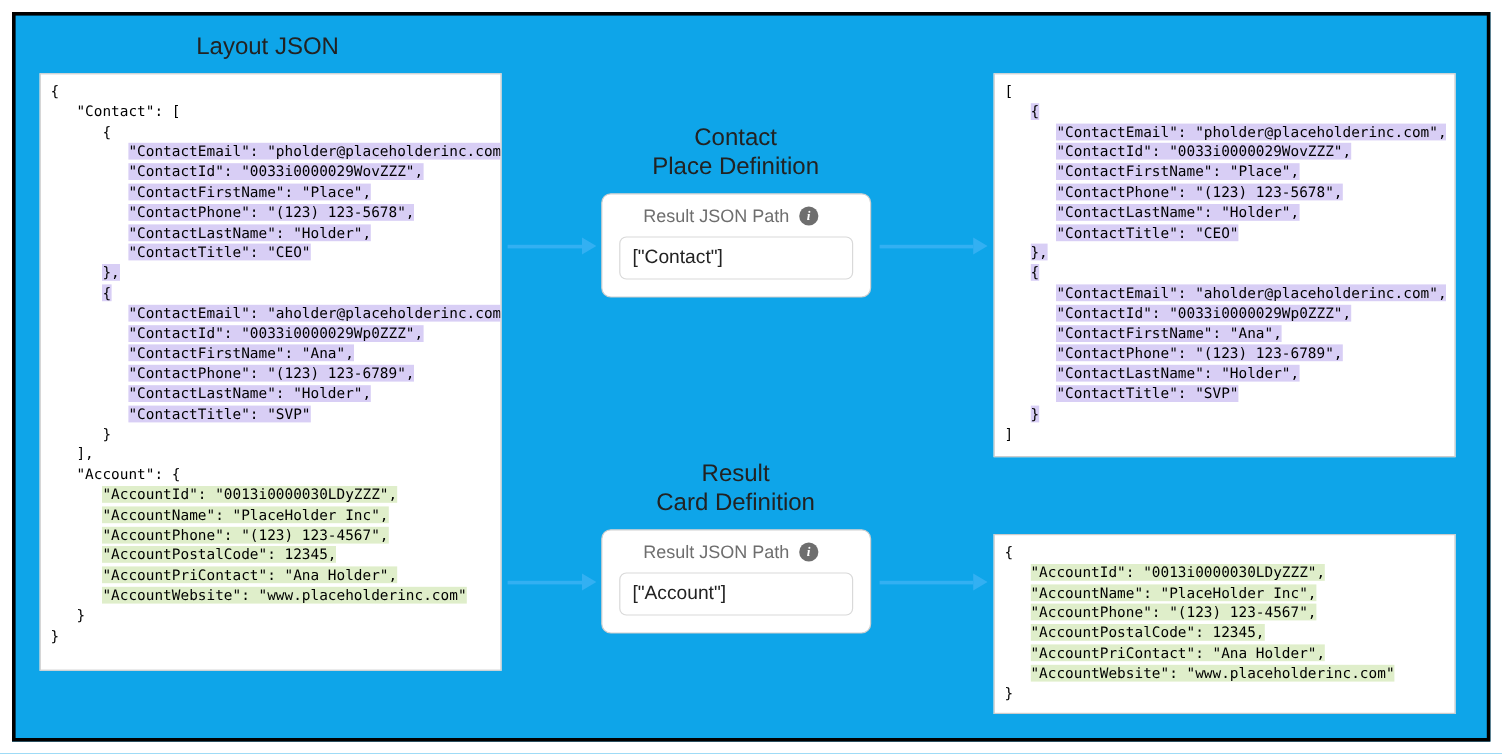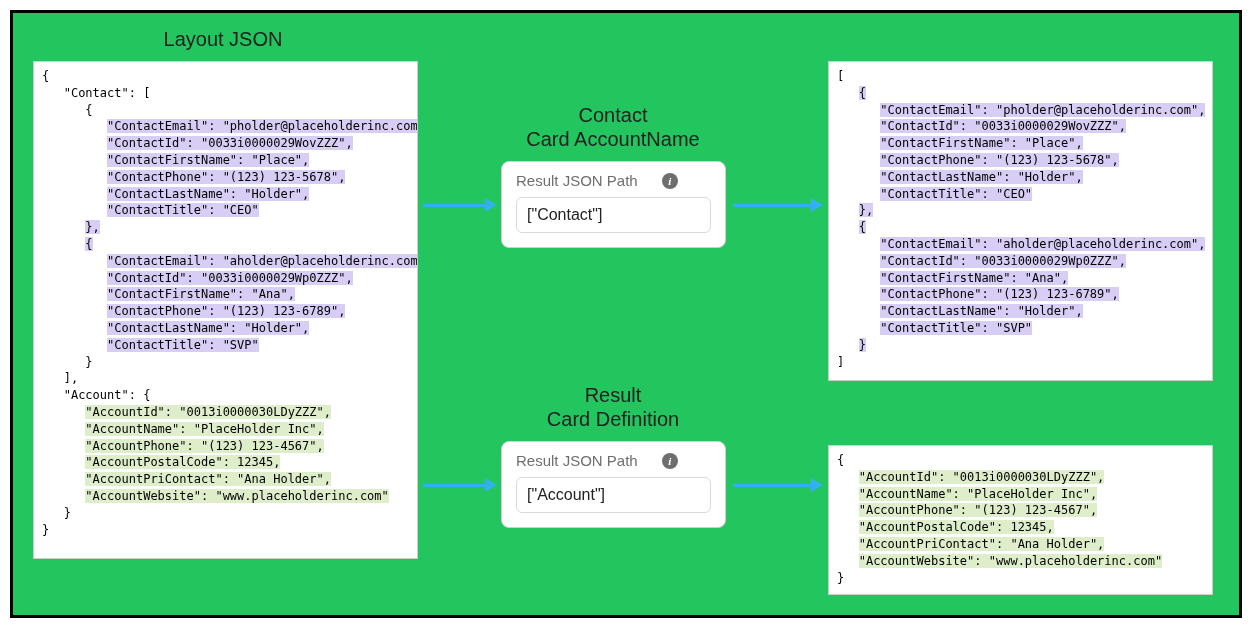--- a/index.html
+++ b/index.html
@@ -7,21 +7,21 @@
     margin: 0;
     padding: 10px;
     font-family: -apple-system, BlinkMacSystemFont, "Segoe UI", Arial, sans-serif;
     background: #fff;
   }
   .frame {
     border: 3px solid #000;
     width: 1232px;
     height: 608px;
     position: relative;
-    background: #22c55e;
+    background: #0ea5e9;
   }
   .title {
     position: absolute;
     font-size: 20px;
     color: #222;
     text-align: center;
     line-height: 1.2;
   }
   .code-box {
     position: absolute;
@@ -42,23 +42,24 @@
     border: 1px solid #cfcfcf;
     border-radius: 8px;
     background: #fff;
     padding: 10px 14px 14px 14px;
     width: 225px;
   }
   .def-label {
     font-size: 15px;
     color: #6e6e6e;
     display: flex;
-    align-items: flex-end;
-    gap: 24px;
+    align-items: flex-start;
+    gap: 8px;
     margin-bottom: 8px;
+    margin-left: 20px;
   }
   .info-icon {
     width: 16px; height: 16px;
     border-radius: 50%;
     background: #6e6e6e;
     color: #fff;
     font-size: 11px;
     font-weight: bold;
     display: inline-flex;
     align-items: center;
@@ -93,21 +94,21 @@
     top: -7px;
   }
 </style>
 </head>
 <body>
 
 <div class="frame">
 
   <div class="title" style="left:110px; top:14px; width:200px;">Layout JSON</div>
   <div class="title" style="left:500px; top:90px; width:200px; white-space:pre-line;">Contact
-Card AccountName</div>
+Place Definition</div>
   <div class="title" style="left:500px; top:370px; width:200px; white-space:pre-line;">Result
 Card Definition</div>
 
   <div id="layout-box" class="code-box" style="left:20px; top:48px; width:385px; height:498px;"><span class="row"><span>{</span></span><span class="row">   <span>"Contact": [</span></span><span class="row">      <span>{</span></span><span class="row">         <span class="hl-purple">"ContactEmail": "pholder@placeholderinc.com",</span></span><span class="row">         <span class="hl-purple">"ContactId": "0033i0000029WovZZZ",</span></span><span class="row">         <span class="hl-purple">"ContactFirstName": "Place",</span></span><span class="row">         <span class="hl-purple">"ContactPhone": "(123) 123-5678",</span></span><span class="row">         <span class="hl-purple">"ContactLastName": "Holder",</span></span><span class="row">         <span class="hl-purple">"ContactTitle": "CEO"</span></span><span class="row">      <span class="hl-purple">},</span></span><span class="row">      <span class="hl-purple">{</span></span><span class="row">         <span class="hl-purple">"ContactEmail": "aholder@placeholderinc.com",</span></span><span class="row">         <span class="hl-purple">"ContactId": "0033i0000029Wp0ZZZ",</span></span><span class="row">         <span class="hl-purple">"ContactFirstName": "Ana",</span></span><span class="row">         <span class="hl-purple">"ContactPhone": "(123) 123-6789",</span></span><span class="row">         <span class="hl-purple">"ContactLastName": "Holder",</span></span><span class="row">         <span class="hl-purple">"ContactTitle": "SVP"</span></span><span class="row">      <span>}</span></span><span class="row">   <span>],</span></span><span class="row">   <span>"Account": {</span></span><span class="row">      <span class="hl-green">"AccountId": "0013i0000030LDyZZZ",</span></span><span class="row">      <span class="hl-green">"AccountName": "PlaceHolder Inc",</span></span><span class="row">      <span class="hl-green">"AccountPhone": "(123) 123-4567",</span></span><span class="row">      <span class="hl-green">"AccountPostalCode": 12345,</span></span><span class="row">      <span class="hl-green">"AccountPriContact": "Ana Holder",</span></span><span class="row">      <span class="hl-green">"AccountWebsite": "www.placeholderinc.com"</span></span><span class="row">   <span>}</span></span><span class="row"><span>}</span></span></div>
 
   <div id="contact-box" class="code-box" style="left:815px; top:48px; width:385px; height:320px;"><span class="row"><span>[</span></span><span class="row">   <span class="hl-purple">{</span></span><span class="row">      <span class="hl-purple">"ContactEmail": "pholder@placeholderinc.com",</span></span><span class="row">      <span class="hl-purple">"ContactId": "0033i0000029WovZZZ",</span></span><span class="row">      <span class="hl-purple">"ContactFirstName": "Place",</span></span><span class="row">      <span class="hl-purple">"ContactPhone": "(123) 123-5678",</span></span><span class="row">      <span class="hl-purple">"ContactLastName": "Holder",</span></span><span class="row">      <span class="hl-purple">"ContactTitle": "CEO"</span></span><span class="row">   <span class="hl-purple">},</span></span><span class="row">   <span class="hl-purple">{</span></span><span class="row">      <span class="hl-purple">"ContactEmail": "aholder@placeholderinc.com",</span></span><span class="row">      <span class="hl-purple">"ContactId": "0033i0000029Wp0ZZZ",</span></span><span class="row">      <span class="hl-purple">"ContactFirstName": "Ana",</span></span><span class="row">      <span class="hl-purple">"ContactPhone": "(123) 123-6789",</span></span><span class="row">      <span class="hl-purple">"ContactLastName": "Holder",</span></span><span class="row">      <span class="hl-purple">"ContactTitle": "SVP"</span></span><span class="row">   <span class="hl-purple">}</span></span><span class="row"><span>]</span></span></div>
 
   <div id="account-box" class="code-box" style="left:815px; top:432px; width:385px; height:150px;"><span class="row"><span>{</span></span><span class="row">   <span class="hl-green">"AccountId": "0013i0000030LDyZZZ",</span></span><span class="row">   <span class="hl-green">"AccountName": "PlaceHolder Inc",</span></span><span class="row">   <span class="hl-green">"AccountPhone": "(123) 123-4567",</span></span><span class="row">   <span class="hl-green">"AccountPostalCode": 12345,</span></span><span class="row">   <span class="hl-green">"AccountPriContact": "Ana Holder",</span></span><span class="row">   <span class="hl-green">"AccountWebsite": "www.placeholderinc.com"</span></span><span class="row"><span>}</span></span></div>
 
   <div class="def-box" style="left:488px; top:148px;">

